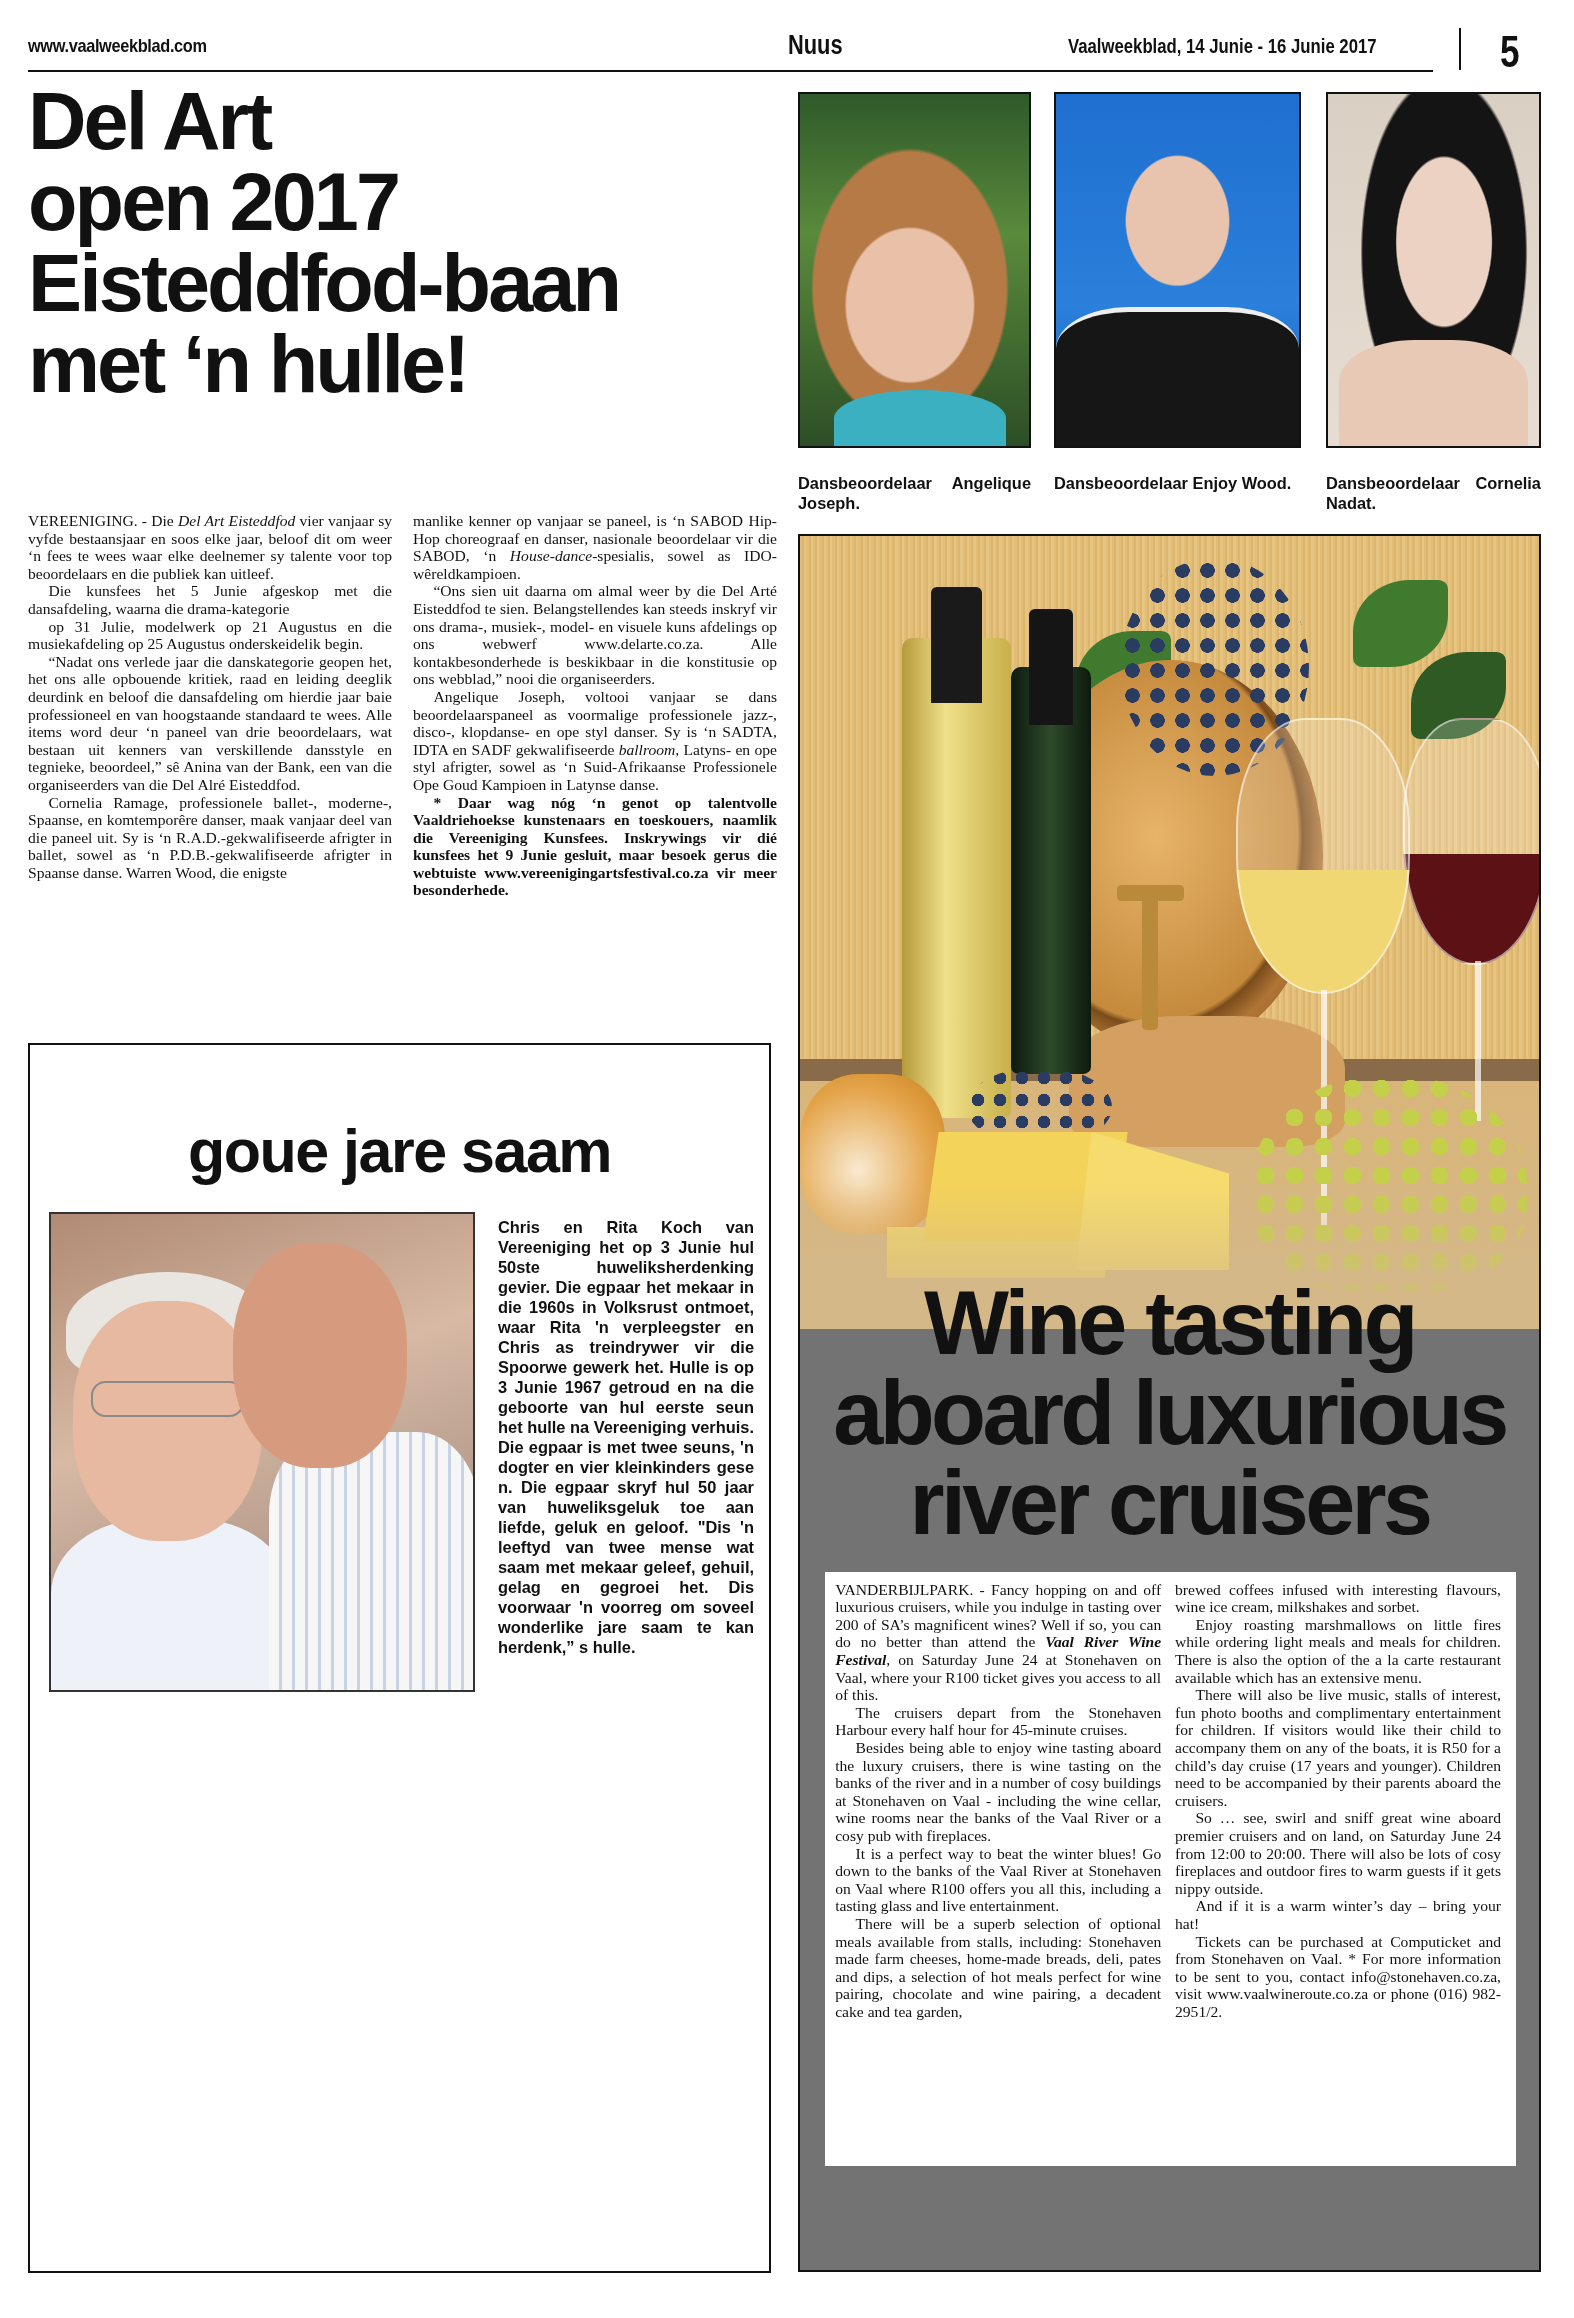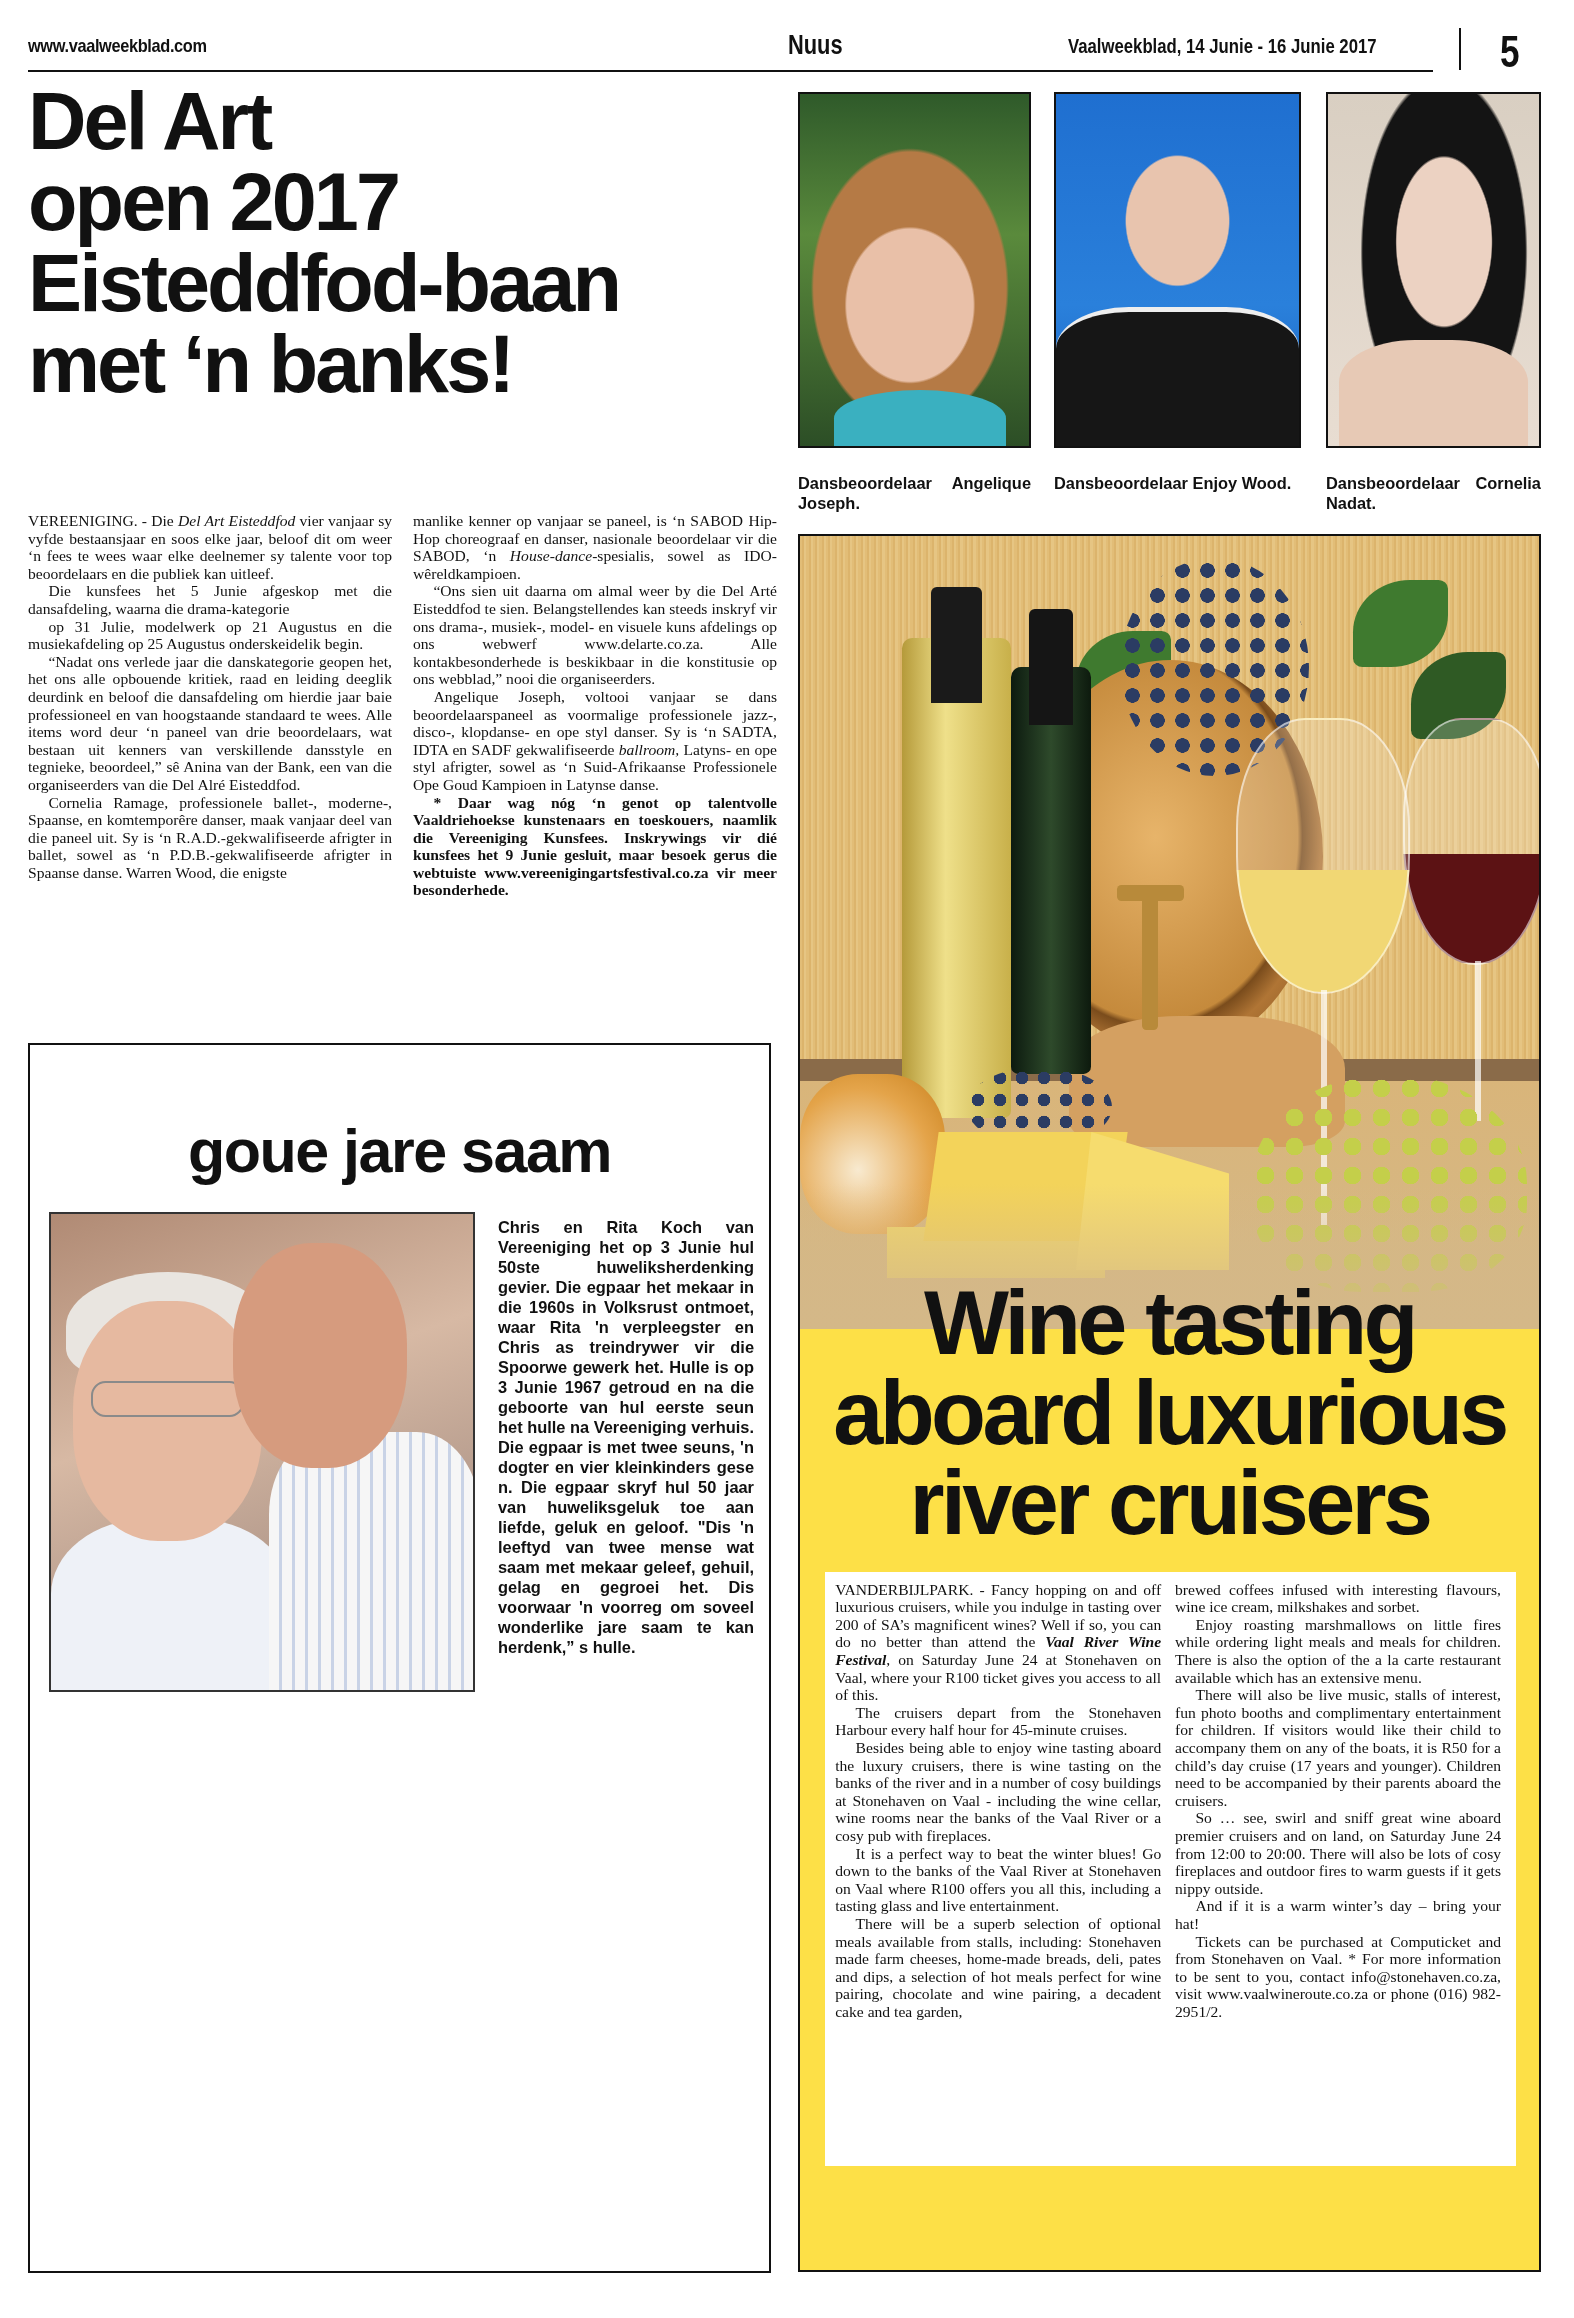--- a/index.html
+++ b/index.html
@@ -51,21 +51,21 @@
   .photo-wedding { position: absolute; left: 19px; top: 669px; width: 705px; height: 538px; border: 2.2px solid #333; overflow: hidden; background: linear-gradient(120deg, #e8e2d6 0 40%, #cfc7b6 55%, #6c5a4a 75%, #3c3226); }
   .photo-wedding .groom { position: absolute; left: 189px; top: 0; width: 167px; height: 436px; background: #1d1b1a; border-radius: 45% 45% 0 0; }
   .photo-wedding .groom-face { position: absolute; left: 218px; top: 0; width: 87px; height: 109px; border-radius: 45%; background: #d8b29a; }
   .photo-wedding .bride { position: absolute; left: 22px; top: 145px; width: 262px; height: 393px; border-radius: 50% 50% 0 0; background: #f4efe6; }
   .photo-wedding .bride-face { position: absolute; left: 109px; top: 160px; width: 95px; height: 116px; border-radius: 45%; background: #e2c2aa; }
   .photo-wedding .flowers { position: absolute; left: 342px; top: 87px; width: 364px; height: 451px; background: radial-gradient(circle at 20% 60%, #d8574a 0 22px, transparent 23px), radial-gradient(circle at 45% 40%, #e06d5b 0 25px, transparent 26px), radial-gradient(circle at 70% 55%, #c94b40 0 20.4px, transparent 22px), radial-gradient(circle at 35% 80%, #e57a62 0 22px, transparent 23px), radial-gradient(circle at 80% 30%, #d9604f 0 19px, transparent 20.4px), linear-gradient(180deg, #4e6b3a, #2f4626); }
   .photo-wedding .child { position: absolute; left: 240px; top: 334px; width: 138px; height: 211px; border-radius: 45% 45% 0 0; background: #caa08a; }
   .wed-caption { position: absolute; left: 13px; bottom: 10.2px; width: 240px; font-family: "Liberation Sans", sans-serif; font-weight: bold; font-size: 16.4px; line-height: 19.6px; text-align: justify; }
 
   
-  .wine-box { position: absolute; left: 798px; top: 534px; width: 743px; height: 1738px; border: 2.9px solid #111; background: #fde047; }
+  .wine-box { position: absolute; left: 798px; top: 534px; width: 743px; height: 1738px; border: 2.9px solid #111; background: #737373; }
   .wine-photo { position: absolute; left: 0; top: 0; width: 100%; height: 793px; overflow: hidden; background: repeating-linear-gradient(90deg, #e2bd77 0 2.2px, #dcb46c 2.2px 4.4px, #e6c583 4.4px 6.5px); }
   .wine-photo .table { position: absolute; left: 0; top: 523px; width: 100%; height: 269px; background: linear-gradient(180deg, #8a6b49 0 22px, #d9b57a 22px, #d4b888 100%); }
   .wine-photo .fade { position: absolute; left: 0; bottom: 0; width: 100%; height: 145px; background: linear-gradient(180deg, rgba(212,184,136,0), #d4b888); }
   .bottle { position: absolute; border-radius: 10.2px 10.2px 7.3px 7.3px; }
   .bottle.b1 { left: 102px; top: 102px; width: 109px; height: 480px; background: linear-gradient(90deg, #b59a3a, #efe08a 40%, #c8b04a); }
   .bottle.b1::before { content: ""; position: absolute; left: 29px; top: -51px; width: 51px; height: 116px; background: #1a1a1a; border-radius: 5.8px 5.8px 0 0; }
   .bottle.b2 { left: 211px; top: 131px; width: 80px; height: 407px; background: linear-gradient(90deg, #0c1a0f, #2e4a2b 50%, #0d1a0e); }
   .bottle.b2::before { content: ""; position: absolute; left: 18px; top: -58px; width: 44px; height: 116px; background: #151515; border-radius: 5.8px 5.8px 0 0; }
   .barrel { position: absolute; left: 218px; top: 124px; width: 305px; height: 393px; border-radius: 50%; background: radial-gradient(ellipse at 45% 45%, #e7b46a, #c58a3c 60%, #7a4c1c 62%, #b07535 70%, #7a4c1c); }
   .barrel-stand { position: absolute; left: 269px; top: 480px; width: 276px; height: 131px; background: #d4a061; border-radius: 40% 40% 20% 20%; }
@@ -105,21 +105,21 @@
   <span class="dateline">Vaalweekblad, 14 Junie - 16 Junie 2017</span>
   <span class="vrule"></span>
   <span class="pagenum">5</span>
 </div>
 <div class="header-rule"></div>
 
 <h1 class="headline-1">
   <span>Del Art</span><br>
   <span>open 2017</span><br>
   <span>Eisteddfod-baan</span><br>
-  <span>met ‘n banks!</span>
+  <span>met ‘n hulle!</span>
 </h1>
 
 <div class="body-col col-a">
   <p class="first"><span>VEREENIGING. - Die </span><span class="it">Del Art  Eisteddfod</span><span> vier vanjaar sy vyfde bestaansjaar en soos elke jaar, beloof dit om weer ‘n fees te wees waar elke deelnemer sy talente voor top beoordelaars en die publiek kan uitleef.</span></p>
   <p>Die kunsfees het 5 Junie afgeskop met die dansafdeling, waarna die drama-kategorie</p>
   <p>op 31 Julie, modelwerk op 21 Augustus en die musiekafdeling op 25 Augustus onderskeidelik begin.</p>
   <p>“Nadat ons verlede jaar die danskategorie geopen het, het ons alle opbouende kritiek, raad en leiding deeglik deurdink en beloof die dansafdeling om hierdie jaar baie professioneel en van hoogstaande standaard te wees. Alle items word deur ‘n paneel van drie beoordelaars, wat bestaan uit kenners van verskillende dansstyle en tegnieke, beoordeel,” sê Anina van der Bank, een van die organiseerders van die Del Alré Eisteddfod.</p>
   <p>Cornelia Ramage, professionele ballet-, moderne-, Spaanse, en komtemporêre danser, maak vanjaar deel van die paneel uit. Sy is ‘n R.A.D.-gekwalifiseerde afrigter in ballet, sowel as ‘n P.D.B.-gekwalifiseerde afrigter in Spaanse danse. Warren Wood, die enigste</p>
 </div>
 

